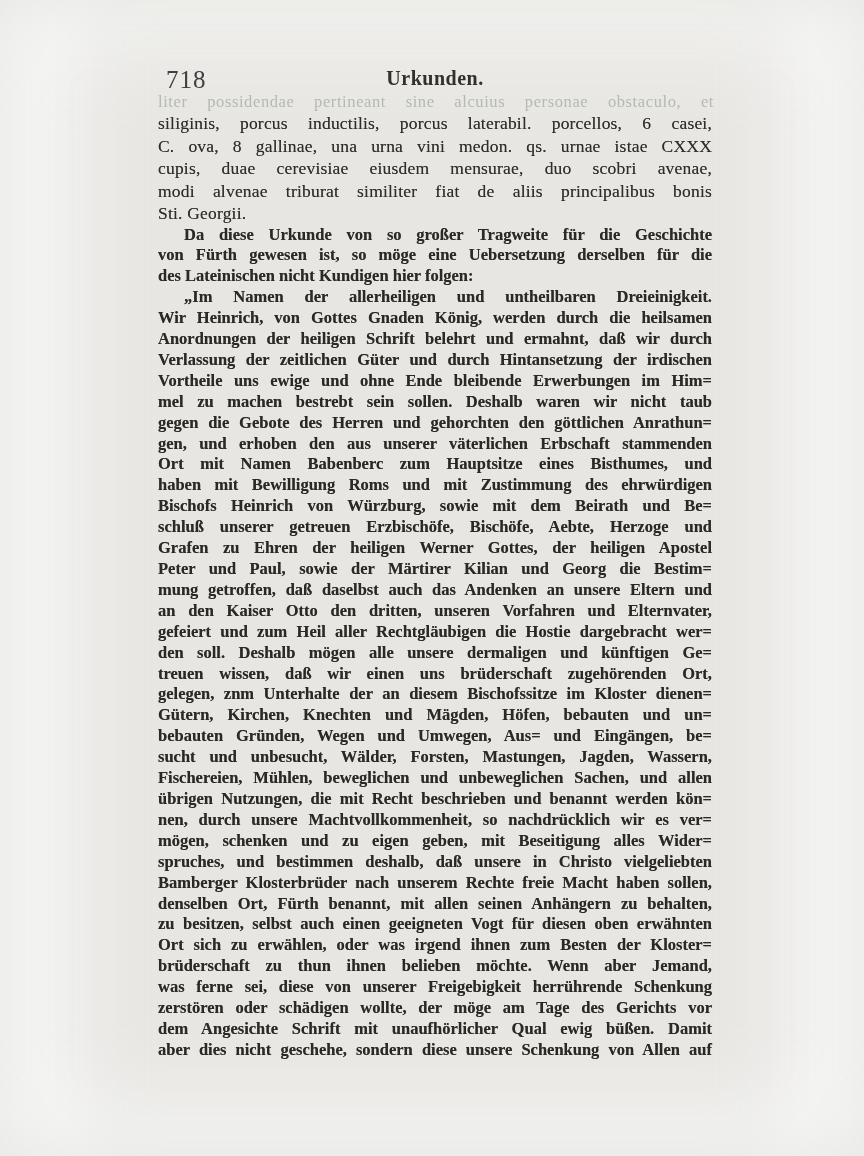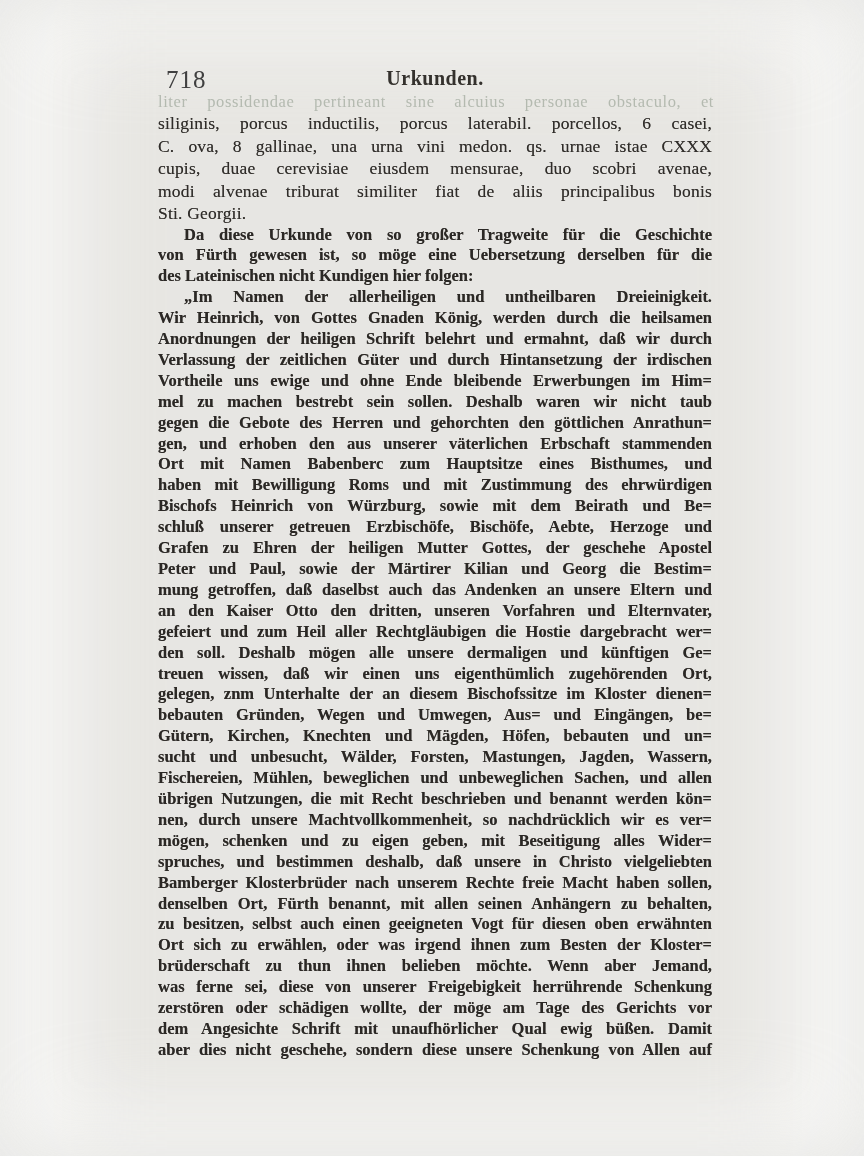--- a/index.html
+++ b/index.html
@@ -90,30 +90,30 @@
         <div class="line">Anordnungen der heiligen Schrift belehrt und ermahnt, daß wir durch</div>
         <div class="line">Verlassung der zeitlichen Güter und durch Hintansetzung der irdischen</div>
         <div class="line">Vortheile uns ewige und ohne Ende bleibende Erwerbungen im Him=</div>
         <div class="line">mel zu machen bestrebt sein sollen.  Deshalb waren wir nicht taub</div>
         <div class="line">gegen die Gebote des Herren und gehorchten den göttlichen Anrathun=</div>
         <div class="line">gen, und erhoben den aus unserer väterlichen Erbschaft stammenden</div>
         <div class="line">Ort mit Namen Babenberc zum Hauptsitze eines Bisthumes, und</div>
         <div class="line">haben mit Bewilligung Roms und mit Zustimmung des ehrwürdigen</div>
         <div class="line">Bischofs Heinrich von Würzburg, sowie mit dem Beirath und Be=</div>
         <div class="line">schluß unserer getreuen Erzbischöfe, Bischöfe, Aebte, Herzoge und</div>
-        <div class="line">Grafen zu Ehren der heiligen Mutter Gottes, der geschehe Apostel</div>
+        <div class="line">Grafen zu Ehren der heiligen Werner Gottes, der heiligen Apostel</div>
         <div class="line">Peter und Paul, sowie der Märtirer Kilian und Georg die Bestim=</div>
         <div class="line">mung getroffen, daß daselbst auch das Andenken an unsere Eltern und</div>
         <div class="line">an den Kaiser Otto den dritten, unseren Vorfahren und Elternvater,</div>
         <div class="line">gefeiert und zum Heil aller Rechtgläubigen die Hostie dargebracht wer=</div>
         <div class="line">den soll.  Deshalb mögen alle unsere dermaligen und künftigen Ge=</div>
-        <div class="line">treuen wissen, daß wir einen uns eigenthümlich zugehörenden Ort,</div>
+        <div class="line">treuen wissen, daß wir einen uns brüderschaft zugehörenden Ort,</div>
         <div class="line">gelegen, znm Unterhalte der an diesem Bischofssitze im Kloster dienen=</div>
+        <div class="line">Gütern, Kirchen, Knechten und Mägden, Höfen, bebauten und un=</div>
         <div class="line">bebauten Gründen, Wegen und Umwegen, Aus= und Eingängen, be=</div>
-        <div class="line">Gütern, Kirchen, Knechten und Mägden, Höfen, bebauten und un=</div>
         <div class="line">sucht und unbesucht, Wälder, Forsten, Mastungen, Jagden, Wassern,</div>
         <div class="line">Fischereien, Mühlen, beweglichen und unbeweglichen Sachen, und allen</div>
         <div class="line">übrigen Nutzungen, die mit Recht beschrieben und benannt werden kön=</div>
         <div class="line">nen, durch unsere Machtvollkommenheit, so nachdrücklich wir es ver=</div>
         <div class="line">mögen, schenken und zu eigen geben, mit Beseitigung alles Wider=</div>
         <div class="line">spruches, und bestimmen deshalb, daß unsere in Christo vielgeliebten</div>
         <div class="line">Bamberger Klosterbrüder nach unserem Rechte freie Macht haben sollen,</div>
         <div class="line">denselben Ort, Fürth benannt, mit allen seinen Anhängern zu behalten,</div>
         <div class="line">zu besitzen, selbst auch einen geeigneten Vogt für diesen oben erwähnten</div>
         <div class="line">Ort sich zu erwählen, oder was irgend ihnen zum Besten der Kloster=</div>

